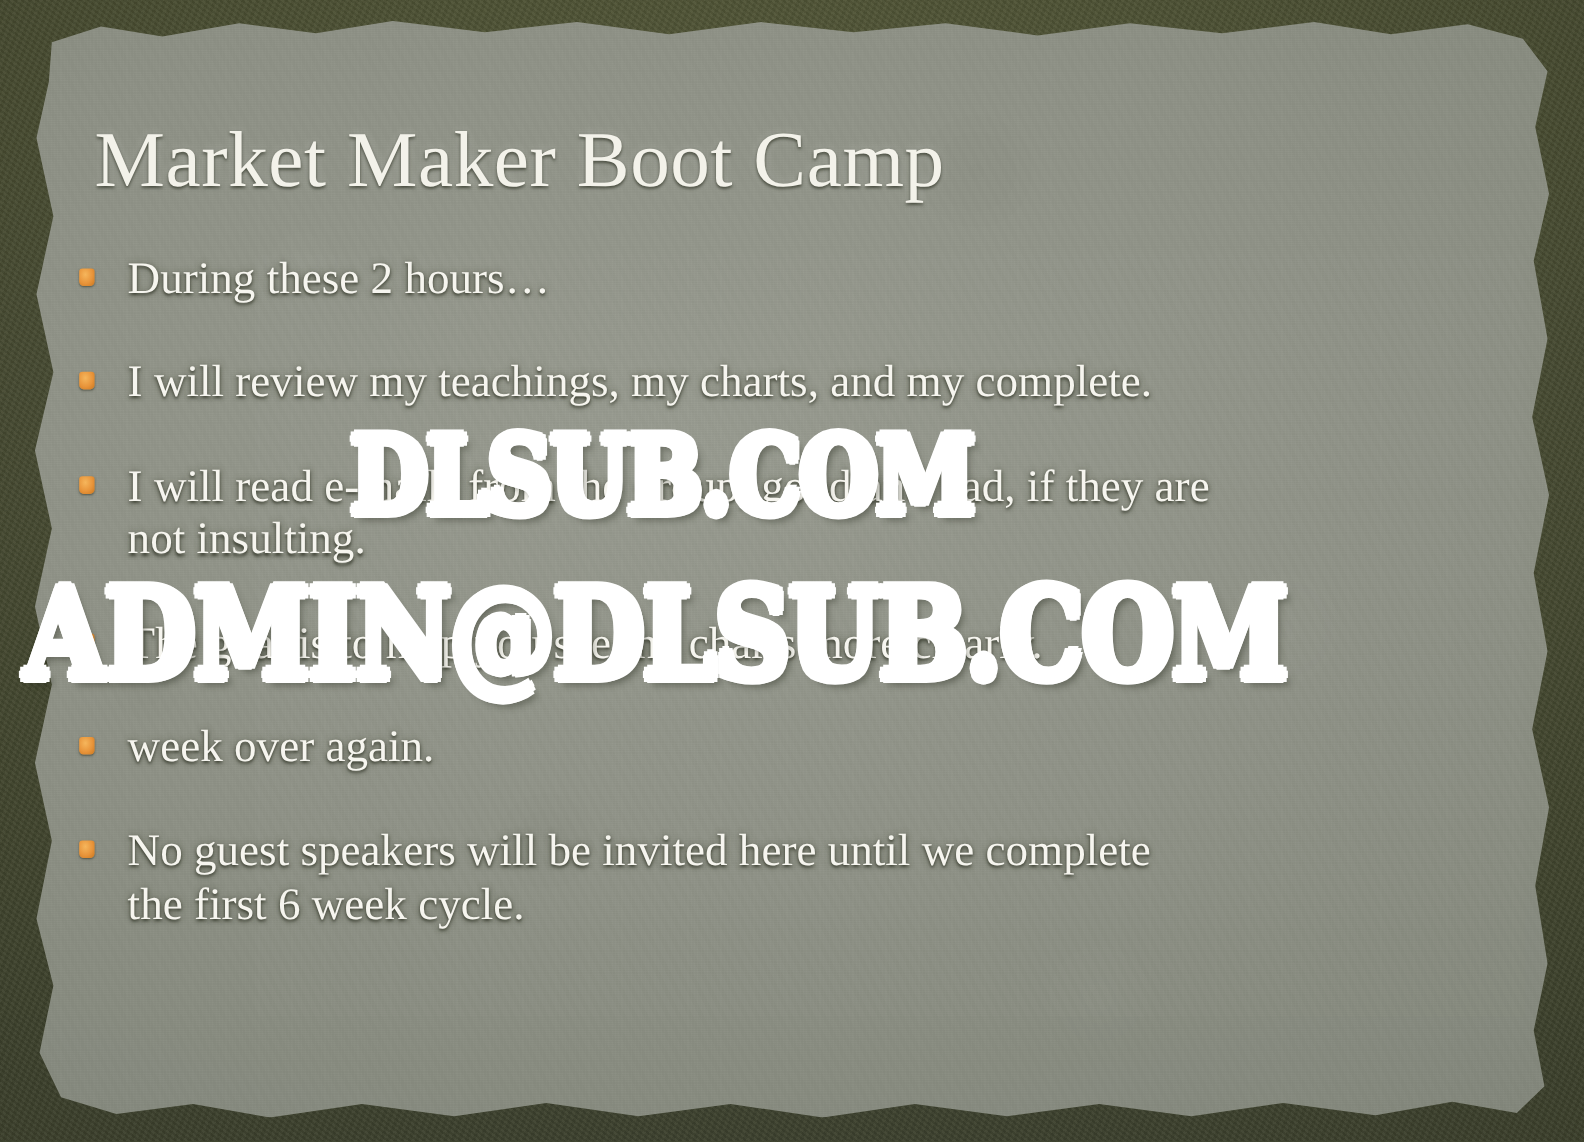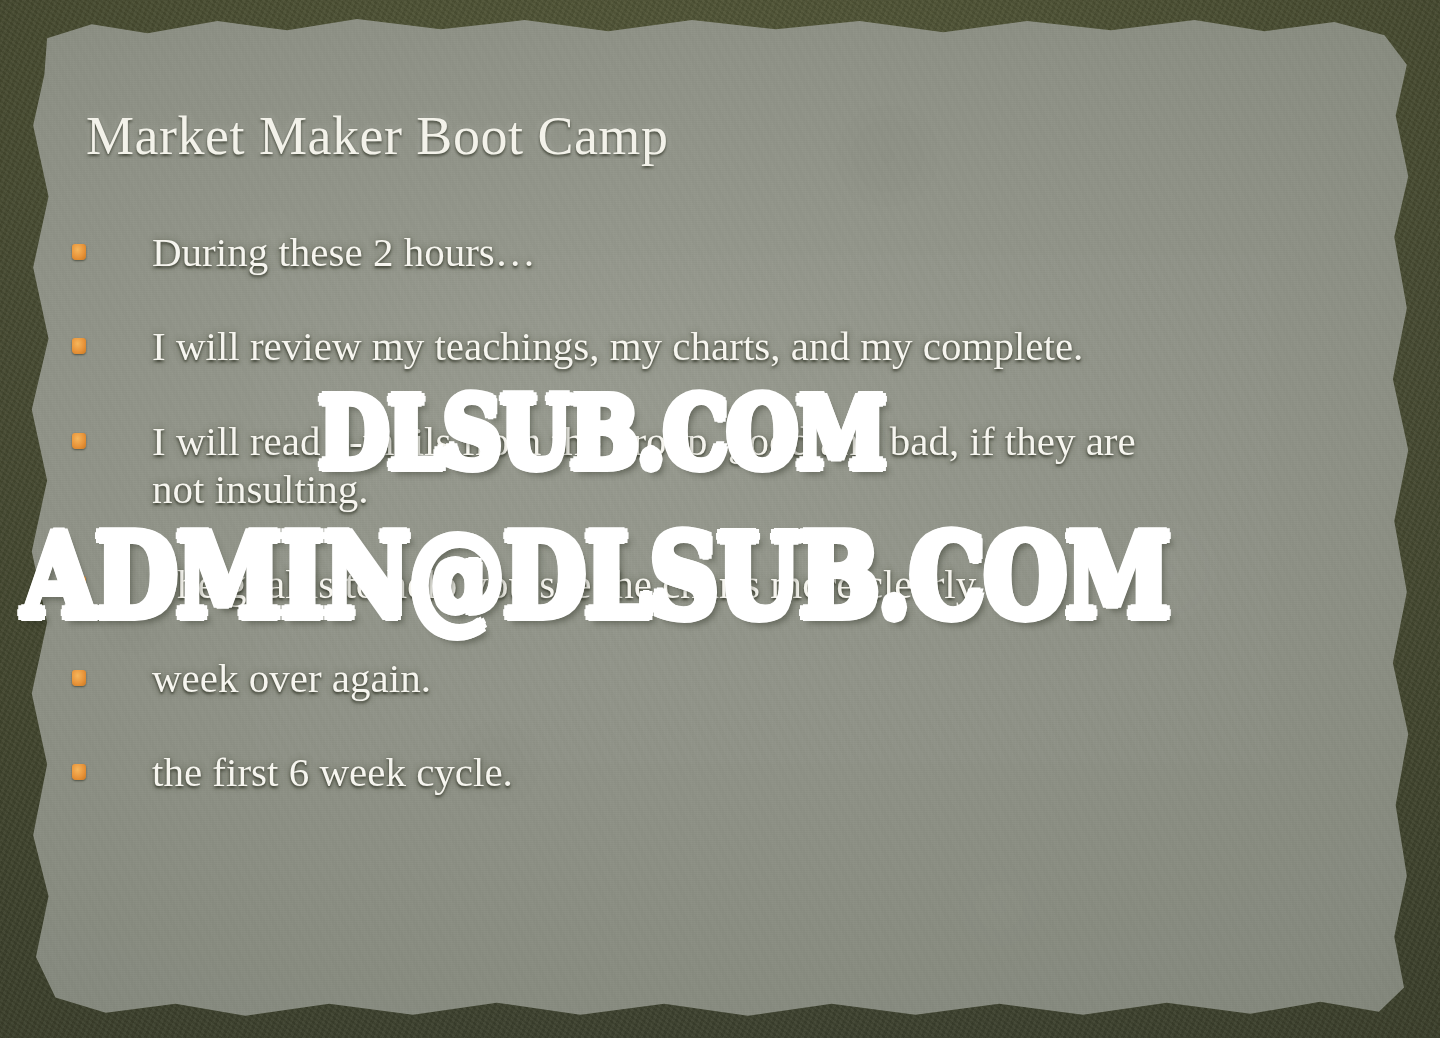--- a/index.html
+++ b/index.html
@@ -85,42 +85,41 @@
     position: absolute;
     left: 0; top: 0;
     width: 1440px;
     height: 1038px;
   }
 
   .slide-title {
     position: absolute;
     left: 86px;
     top: 108px;
-    font-size: 54px;
+    font-size: 72px;
     line-height: 1.05;
     color: #f3f2ea;
     letter-spacing: .5px;
     text-shadow:
       0 2px 3px rgba(40,44,30,.75),
       0 0 10px rgba(255,255,255,.18);
     white-space: nowrap;
   }
 
   .bullets {
     position: absolute;
     left: 72px;
     top: 228px;
     width: 1310px;
   }
   .bullet-row {
     position: relative;
     display: flex;
     align-items: flex-start;
     margin-bottom: 46px;
-    gap: 36px;
   }
   .bullet-marker {
     flex: 0 0 auto;
     width: 14px;
     height: 16px;
     margin-top: 16px;
     margin-right: 30px;
     background: radial-gradient(ellipse at 40% 35%, #f6b65c 0%, #e8943a 55%, #c9761f 100%);
     border-radius: 3px 3px 4px 4px;
     box-shadow: 0 1px 2px rgba(40,44,30,.6);
@@ -224,20 +223,21 @@
       <div class="bullet-row">
         <span class="bullet-marker"></span>
         <span class="bullet-text">
           <span class="line2">week over again.</span>
         </span>
       </div>
 
       <div class="bullet-row">
         <span class="bullet-marker"></span>
         <span class="bullet-text">
+          <span>No guest speakers will be invited here until we complete</span>
           <span class="line2">the first 6 week cycle.</span>
         </span>
       </div>
 
     </div>
 
     <div class="watermark" id="wm-site">
       <span class="watermark-inner">DLSUB.COM</span>
     </div>
 

